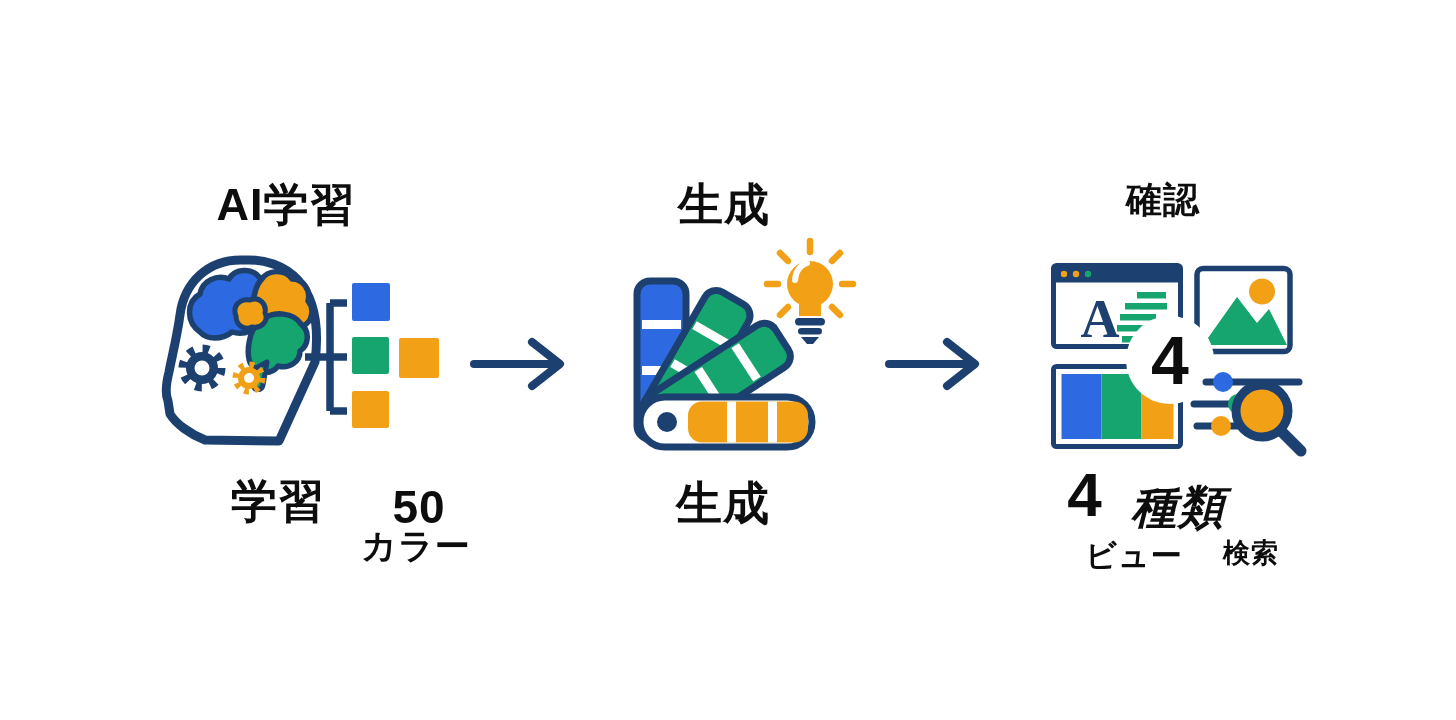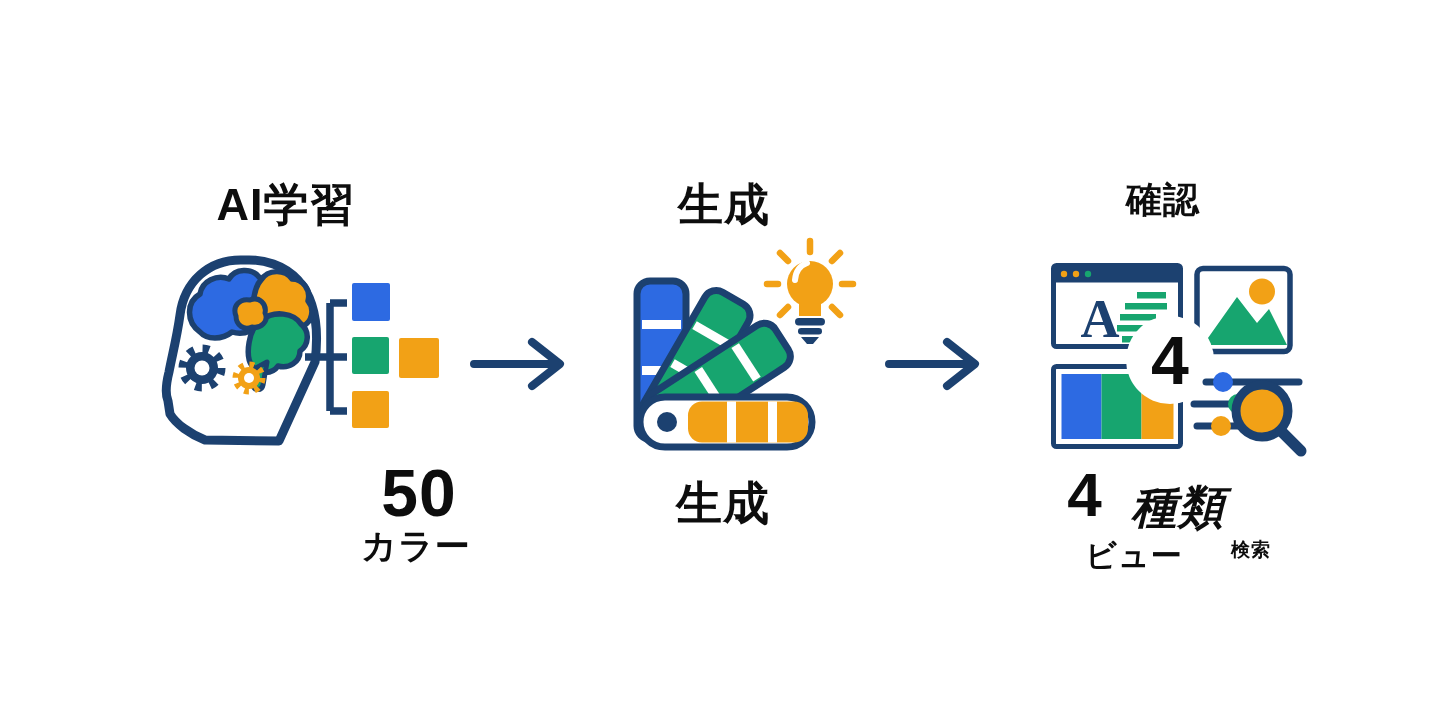--- a/index.html
+++ b/index.html
@@ -157,23 +157,24 @@
         <circle cx="1221" cy="426" r="10" fill="var(--c-orange)"></circle>
       </g>
 
       <g>
         <circle cx="1262" cy="411" r="26" fill="var(--c-orange)" stroke="var(--c-navy)" stroke-width="9"></circle>
         <path d="M 1281 431 L 1301 451" stroke="var(--c-navy)" stroke-width="11"></path>
       </g>
     </g>
   </svg>
 
-  <div class="t" style="left:419px; top:460px; font-size:66px;">50</div>
+  <div class="t" style="left:278px; top:478px; font-size:46px;">学習</div>
+  <div class="t" style="left:419px; top:484px; font-size:46px;">50</div>
   <div class="t" style="left:416px; top:528px; font-size:35px;">カラー</div>
 
   <div class="t" style="left:723px; top:480px; font-size:46px;">生成</div>
 
   <div class="t" style="left:1085px; top:464px; font-size:62px;">4</div>
   <div class="t" style="left:1178px; top:484px; font-size:46px;font-style:italic;">種類</div>
   <div class="t" style="left:1134px; top:540px; font-size:31px;">ビュー</div>
-  <div class="t" style="left:1251px; top:540px; font-size:19px;">検索</div>
+  <div class="t" style="left:1251px; top:540px; font-size:27px;">検索</div>
 
 </div>
 
 </body></html>

